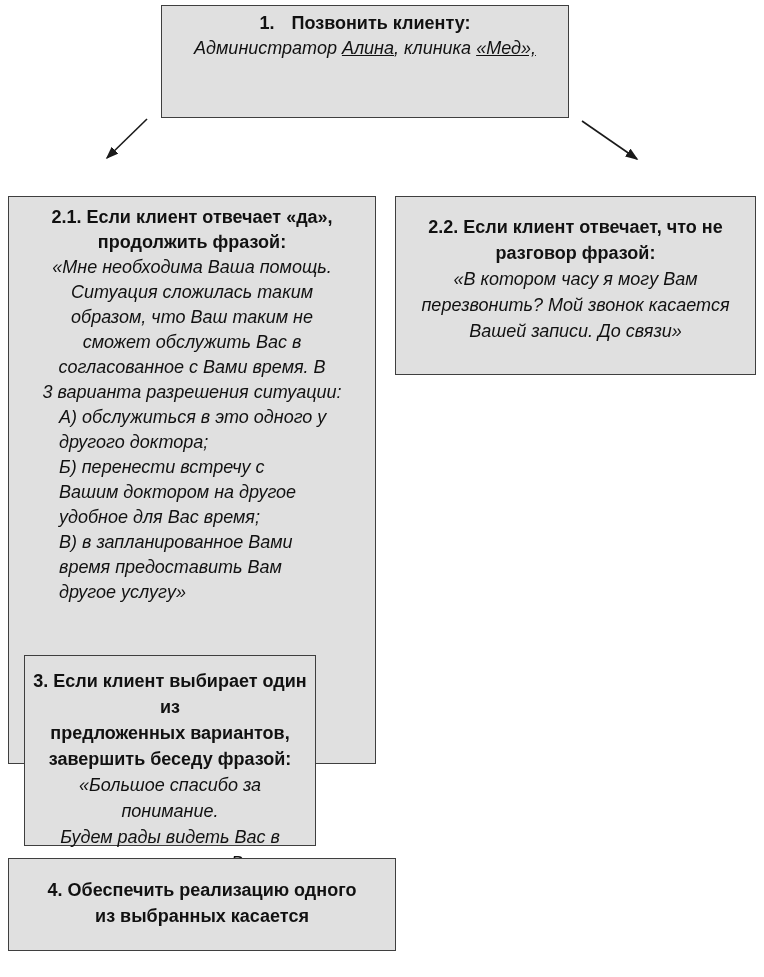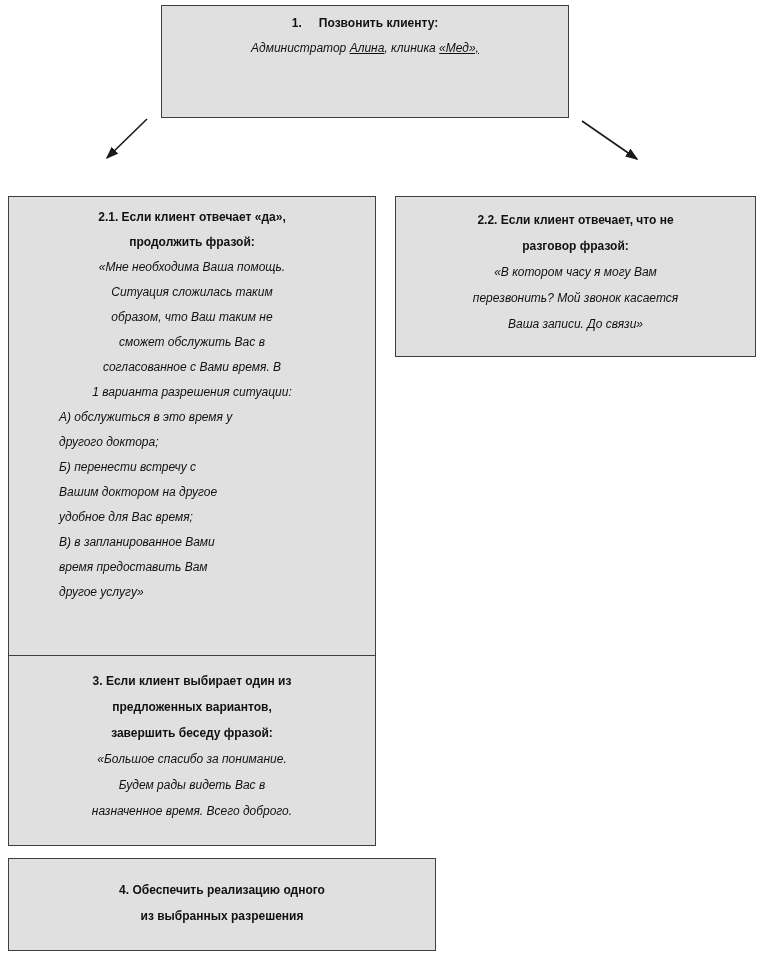--- a/index.html
+++ b/index.html
@@ -13,29 +13,29 @@
     height: 977px;
     background: #ffffff;
     font-family: "Liberation Sans", sans-serif;
     color: #111111;
   }
   .box {
     position: absolute;
     background: #e0e0e0;
     border: 1px solid #3f3f3f;
     box-sizing: border-box;
-    font-size: 12px;
+    font-size: 18px;
     line-height: 25px;
     text-align: center;
   }
   .step1-box  { left: 161px; top: 5px;   width: 408px; height: 113px; padding-top: 5px; }
   .step21-box { left: 8px;   top: 196px; width: 368px; height: 568px; padding: 8px 6px; }
-  .step22-box { left: 395px; top: 196px; width: 361px; height: 161px; padding: 10px 5px; line-height: 26px; }
-  .step3-box  { left: 8px;   top: 655px; width: 368px; height: 191px; padding: 12px 6px; line-height: 26px; }
-  .step4-box  { left: 8px;   top: 858px; width: 428px; height: 93px;  padding: 18px 6px; line-height: 26px; }
+  .step22-box { left: 395px; top: 196px; width: 361px; height: 179px; padding: 17px 5px; line-height: 26px; }
+  .step3-box  { left: 24px;   top: 655px; width: 292px; height: 191px; padding: 12px 6px; line-height: 26px; }
+  .step4-box  { left: 8px;   top: 858px; width: 388px; height: 93px;  padding: 18px 6px; line-height: 26px; }
 
   .heading { font-weight: bold; }
   .num { margin-right: 17px; }
   .italic { font-style: italic; }
   .u { text-decoration: underline; }
 
   .option {
     font-style: italic;
     text-align: left;
     margin-left: 44px;
@@ -73,46 +73,46 @@
   </div>
 
   <div class="box step21-box">
     <div class="heading">2.1. Если клиент отвечает «да»,</div>
     <div class="heading">продолжить фразой:</div>
     <div class="italic">«Мне необходима Ваша помощь.</div>
     <div class="italic">Ситуация сложилась таким</div>
     <div class="italic">образом, что Ваш таким не</div>
     <div class="italic">сможет обслужить Вас в</div>
     <div class="italic">согласованное с Вами время. В</div>
-    <div class="italic">1 варианта разрешения ситуации:</div>
-    <div class="option">А) обслужиться в это время у</div>
+    <div class="italic">3 варианта разрешения ситуации:</div>
+    <div class="option">А) обслужиться в это одного у</div>
     <div class="option">другого доктора;</div>
     <div class="option">Б) перенести встречу с</div>
     <div class="option">Вашим доктором на другое</div>
     <div class="option">удобное для Вас время;</div>
     <div class="option">В) в запланированное Вами</div>
     <div class="option">время предоставить Вам</div>
     <div class="option">другое услугу»</div>
   </div>
 
   <div class="box step22-box">
     <div class="heading">2.2. Если клиент отвечает, что не</div>
     <div class="heading">разговор фразой:</div>
     <div class="italic">«В котором часу я могу Вам</div>
     <div class="italic">перезвонить? Мой звонок касается</div>
-    <div class="italic">Ваша записи. До связи»</div>
+    <div class="italic">Вашей записи. До связи»</div>
   </div>
 
   <div class="box step3-box">
     <div class="heading">3. Если клиент выбирает один из</div>
     <div class="heading">предложенных вариантов,</div>
     <div class="heading">завершить беседу фразой:</div>
     <div class="italic">«Большое спасибо за понимание.</div>
     <div class="italic">Будем рады видеть Вас в</div>
     <div class="italic">назначенное время. Всего доброго.</div>
   </div>
 
   <div class="box step4-box">
     <div class="heading">4. Обеспечить реализацию одного</div>
-    <div class="heading">из выбранных разрешения</div>
+    <div class="heading">из выбранных касается</div>
   </div>
 
 </div>
 
 </body></html>

